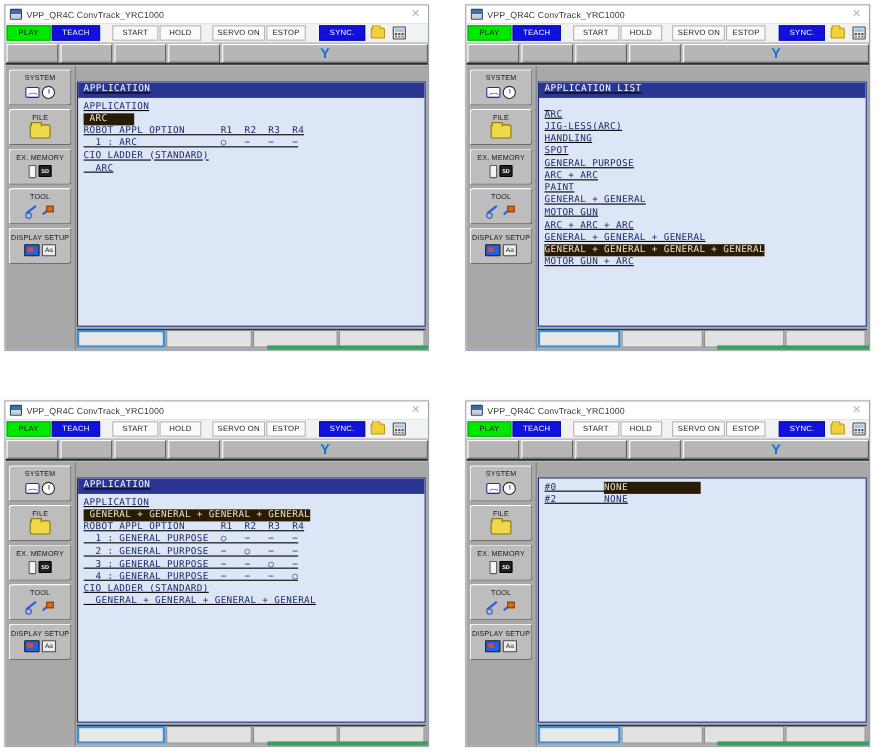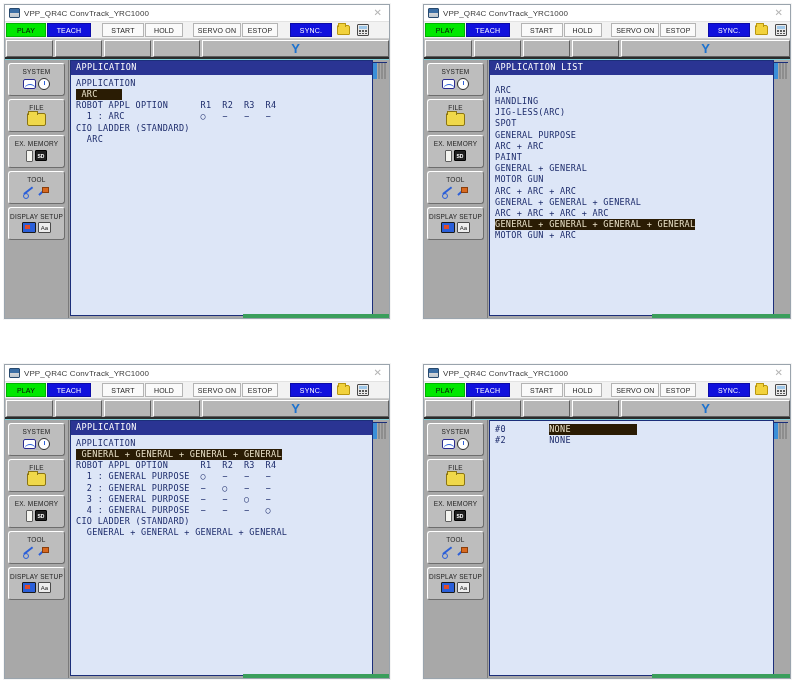--- a/index.html
+++ b/index.html
@@ -312,23 +312,24 @@
     font-size: 6px;
     color: #1b1b1b;
     display: flex; align-items: center; justify-content: center;
     line-height: 1;
   }
 
   
   .screen-wrap {
     flex: 1 1 auto;
     display: flex;
-    flex-direction: row;
-    padding: 0 2px 2px 1px;
+    flex-direction: column;
+    padding: 14px 2px 2px 1px;
     background: #a8a8a8;
+    text-decoration: underline;
   }
   .screen {
     flex: 1 1 auto;
     background: #dde6f7;
     border: 1px solid #1b2e7a;
     display: flex;
     flex-direction: column;
     overflow: hidden;
   }
   .screen-header {
@@ -583,31 +584,30 @@
         </div>
       </div>
       <div class="screen-wrap">
         <div class="screen">
           <div class="screen-header">
             <div class="hline">APPLICATION LIST</div>
           </div>
           <div class="screen-body">
               <div class="srow spacer-line"> </div>
               <div class="srow">ARC</div>
+              <div class="srow">JIG-LESS(ARC)</div>
               <div class="srow">HANDLING</div>
-              <div class="srow">JIG-LESS(ARC)</div>
               <div class="srow">SPOT</div>
               <div class="srow">GENERAL PURPOSE</div>
               <div class="srow">ARC + ARC</div>
               <div class="srow">PAINT</div>
               <div class="srow">GENERAL + GENERAL</div>
               <div class="srow">MOTOR GUN</div>
               <div class="srow">ARC + ARC + ARC</div>
               <div class="srow">GENERAL + GENERAL + GENERAL</div>
-              <div class="srow">ARC + ARC + ARC + ARC</div>
               <div class="srow"><span class="hl-block" style="display: inline-block;">GENERAL + GENERAL + GENERAL + GENERAL</span></div>
               <div class="srow">MOTOR GUN + ARC</div>
             </div>
         </div>
         <div class="fkeys">
           <div class="fkey active"></div>
           <div class="fkey"></div>
           <div class="fkey"></div>
           <div class="fkey"></div>
         </div>

